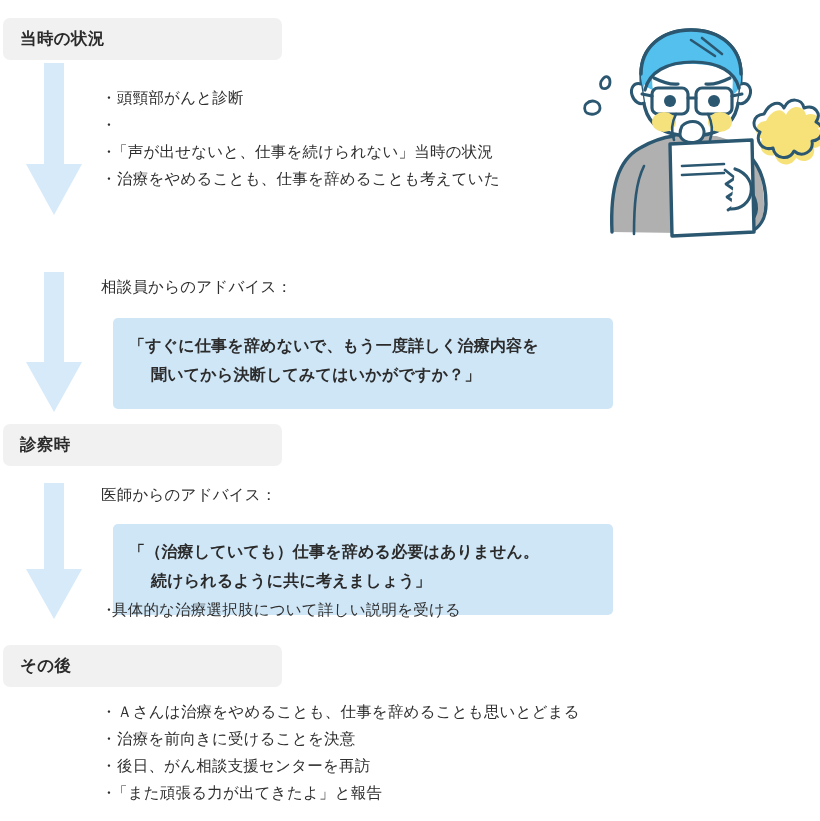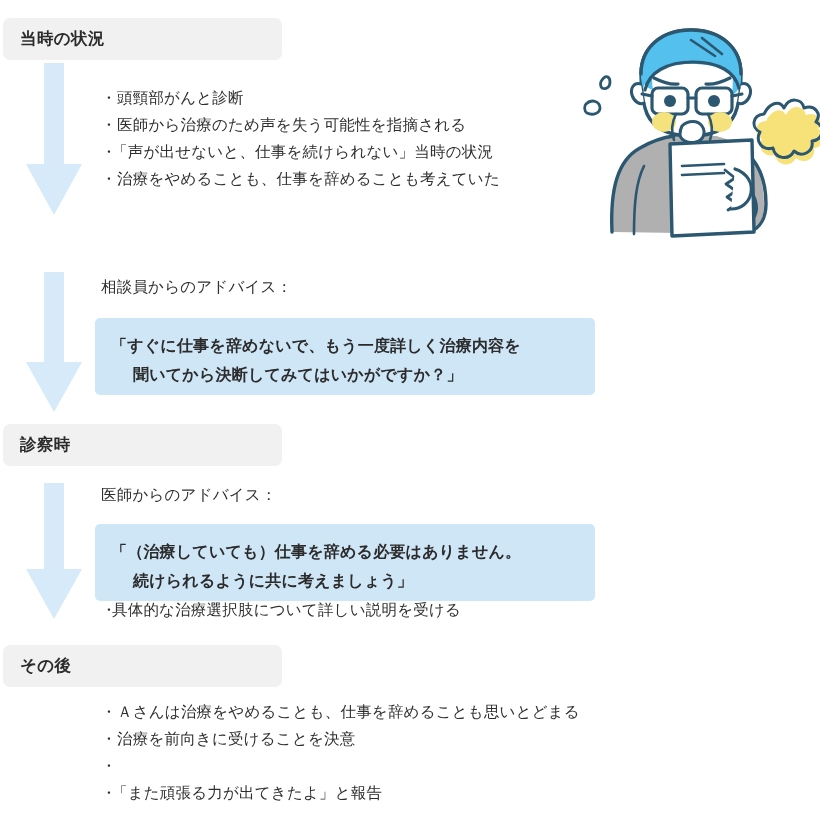--- a/index.html
+++ b/index.html
@@ -81,26 +81,26 @@
     font-size: 15.5px;
     line-height: 24px;
     color: #2f2f2f;
     letter-spacing: .2px;
     white-space: nowrap;
   }
 
   
   .quote {
     position: absolute;
-    left: 95px;
+    left: 113px;
     width: 500px;
     background: #cfe6f7;
     border-radius: 5px;
     box-sizing: border-box;
-    padding: 13px 16px 6px 16px;
+    padding: 13px 16px 20px 16px;
   }
   .quote .line {
     font-size: 16px;
     font-weight: bold;
     line-height: 29px;
     color: #2b2b2b;
     letter-spacing: .2px;
     white-space: nowrap;
   }
   .quote .line.indent { padding-left: 22px; }
@@ -130,21 +130,20 @@
     </svg>
   </div>
 
   <div class="bullets" style="top:84px;">
     <div class="bullet">
       <span class="dot">・</span>
       <span>頭頸部がんと診断</span>
     </div>
     <div class="bullet">
       <span class="dot">・</span>
-      <span>医師から治療のため声を失う可能性を指摘される</span>
     </div>
     <div class="bullet tight">
       <span class="dot">・</span>
       <span>「声が出せないと、仕事を続けられない」当時の状況</span>
     </div>
     <div class="bullet">
       <span class="dot">・</span>
       <span>治療をやめることも、仕事を辞めることも考えていた</span>
     </div>
   </div>
@@ -195,20 +194,21 @@
     <div class="bullet">
       <span class="dot">・</span>
       <span>Ａさんは治療をやめることも、仕事を辞めることも思いとどまる</span>
     </div>
     <div class="bullet">
       <span class="dot">・</span>
       <span>治療を前向きに受けることを決意</span>
     </div>
     <div class="bullet">
       <span class="dot">・</span>
+      <span>後日、がん相談支援センターを再訪</span>
     </div>
     <div class="bullet tight">
       <span class="dot">・</span>
       <span>「また頑張る力が出てきたよ」と報告</span>
     </div>
   </div>
 
   <div class="illustration">
     <svg width="242" height="228" viewBox="0 0 242 228" aria-hidden="true">
       <g fill="none" stroke="#2b5770" stroke-width="3.4" stroke-linecap="round" stroke-linejoin="round">

